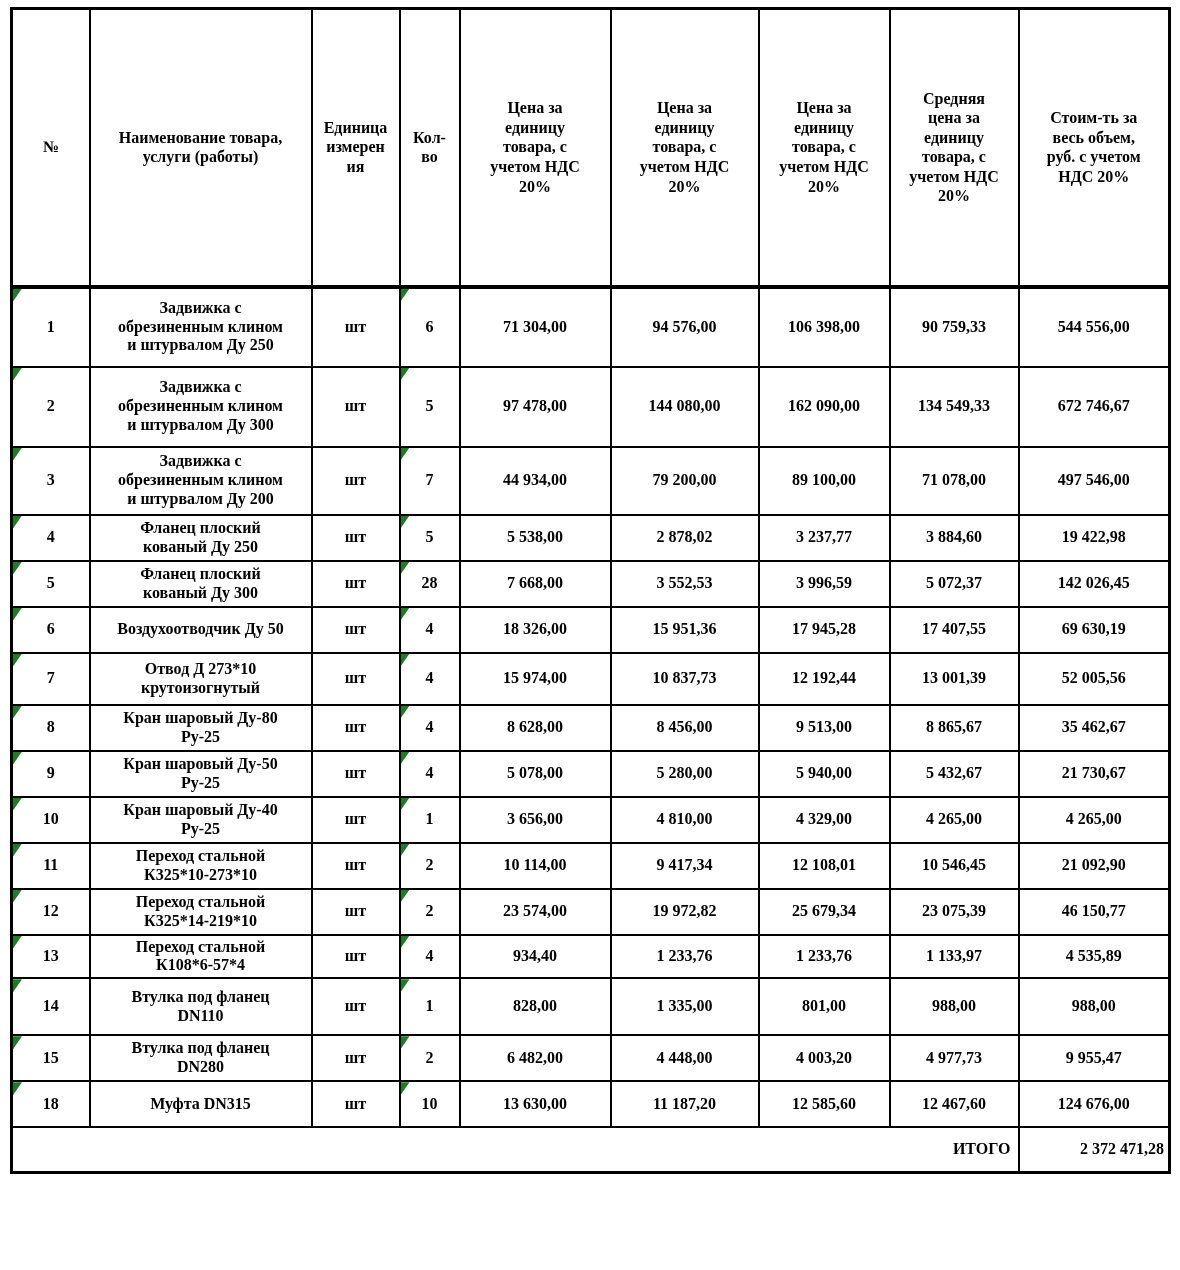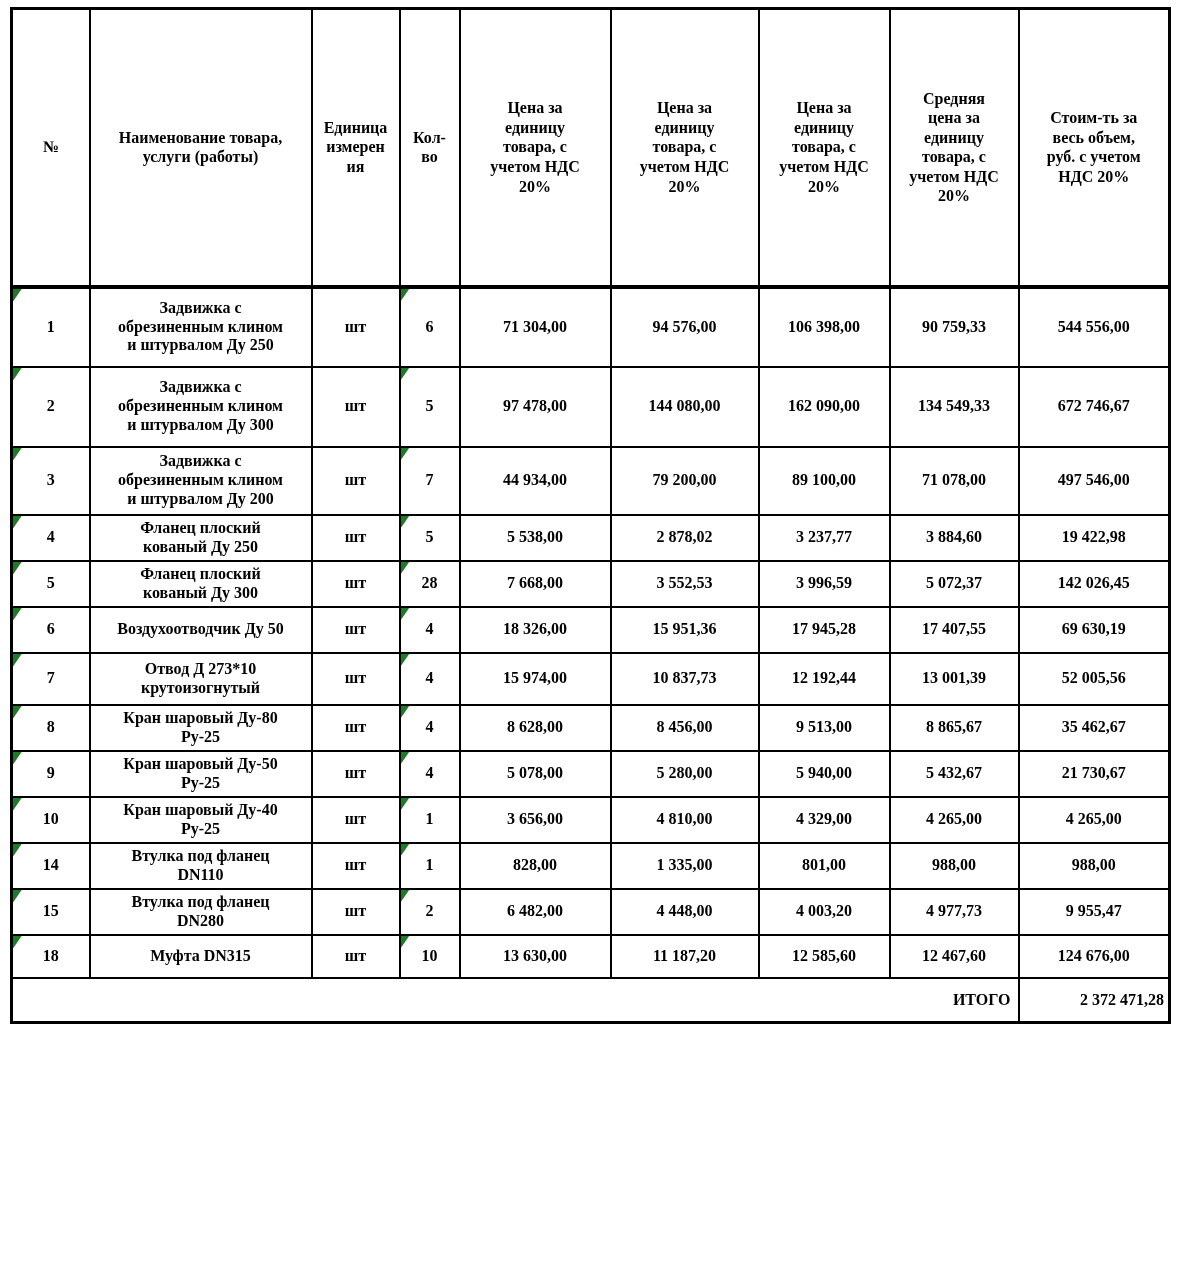--- a/index.html
+++ b/index.html
@@ -226,20 +226,56 @@
 Ру-25</td>
         <td class="c-unit">шт</td>
         <td class="c-qty flag">1</td>
         <td class="c-price1">3 656,00</td>
         <td class="c-price2">4 810,00</td>
         <td class="c-price3">4 329,00</td>
         <td class="c-avg">4 265,00</td>
         <td class="c-total">4 265,00</td>
       </tr>
       <tr>
+        <td class="c-num flag">11</td>
+        <td class="c-name">Переход стальной
+К325*10-273*10</td>
+        <td class="c-unit">шт</td>
+        <td class="c-qty flag">2</td>
+        <td class="c-price1">10 114,00</td>
+        <td class="c-price2">9 417,34</td>
+        <td class="c-price3">12 108,01</td>
+        <td class="c-avg">10 546,45</td>
+        <td class="c-total">21 092,90</td>
+      </tr>
+      <tr>
+        <td class="c-num flag">12</td>
+        <td class="c-name">Переход стальной
+К325*14-219*10</td>
+        <td class="c-unit">шт</td>
+        <td class="c-qty flag">2</td>
+        <td class="c-price1">23 574,00</td>
+        <td class="c-price2">19 972,82</td>
+        <td class="c-price3">25 679,34</td>
+        <td class="c-avg">23 075,39</td>
+        <td class="c-total">46 150,77</td>
+      </tr>
+      <tr>
+        <td class="c-num flag">13</td>
+        <td class="c-name">Переход стальной
+К108*6-57*4</td>
+        <td class="c-unit">шт</td>
+        <td class="c-qty flag">4</td>
+        <td class="c-price1">934,40</td>
+        <td class="c-price2">1 233,76</td>
+        <td class="c-price3">1 233,76</td>
+        <td class="c-avg">1 133,97</td>
+        <td class="c-total">4 535,89</td>
+      </tr>
+      <tr>
         <td class="c-num flag">14</td>
         <td class="c-name">Втулка под фланец
 DN110</td>
         <td class="c-unit">шт</td>
         <td class="c-qty flag">1</td>
         <td class="c-price1">828,00</td>
         <td class="c-price2">1 335,00</td>
         <td class="c-price3">801,00</td>
         <td class="c-avg">988,00</td>
         <td class="c-total">988,00</td>

